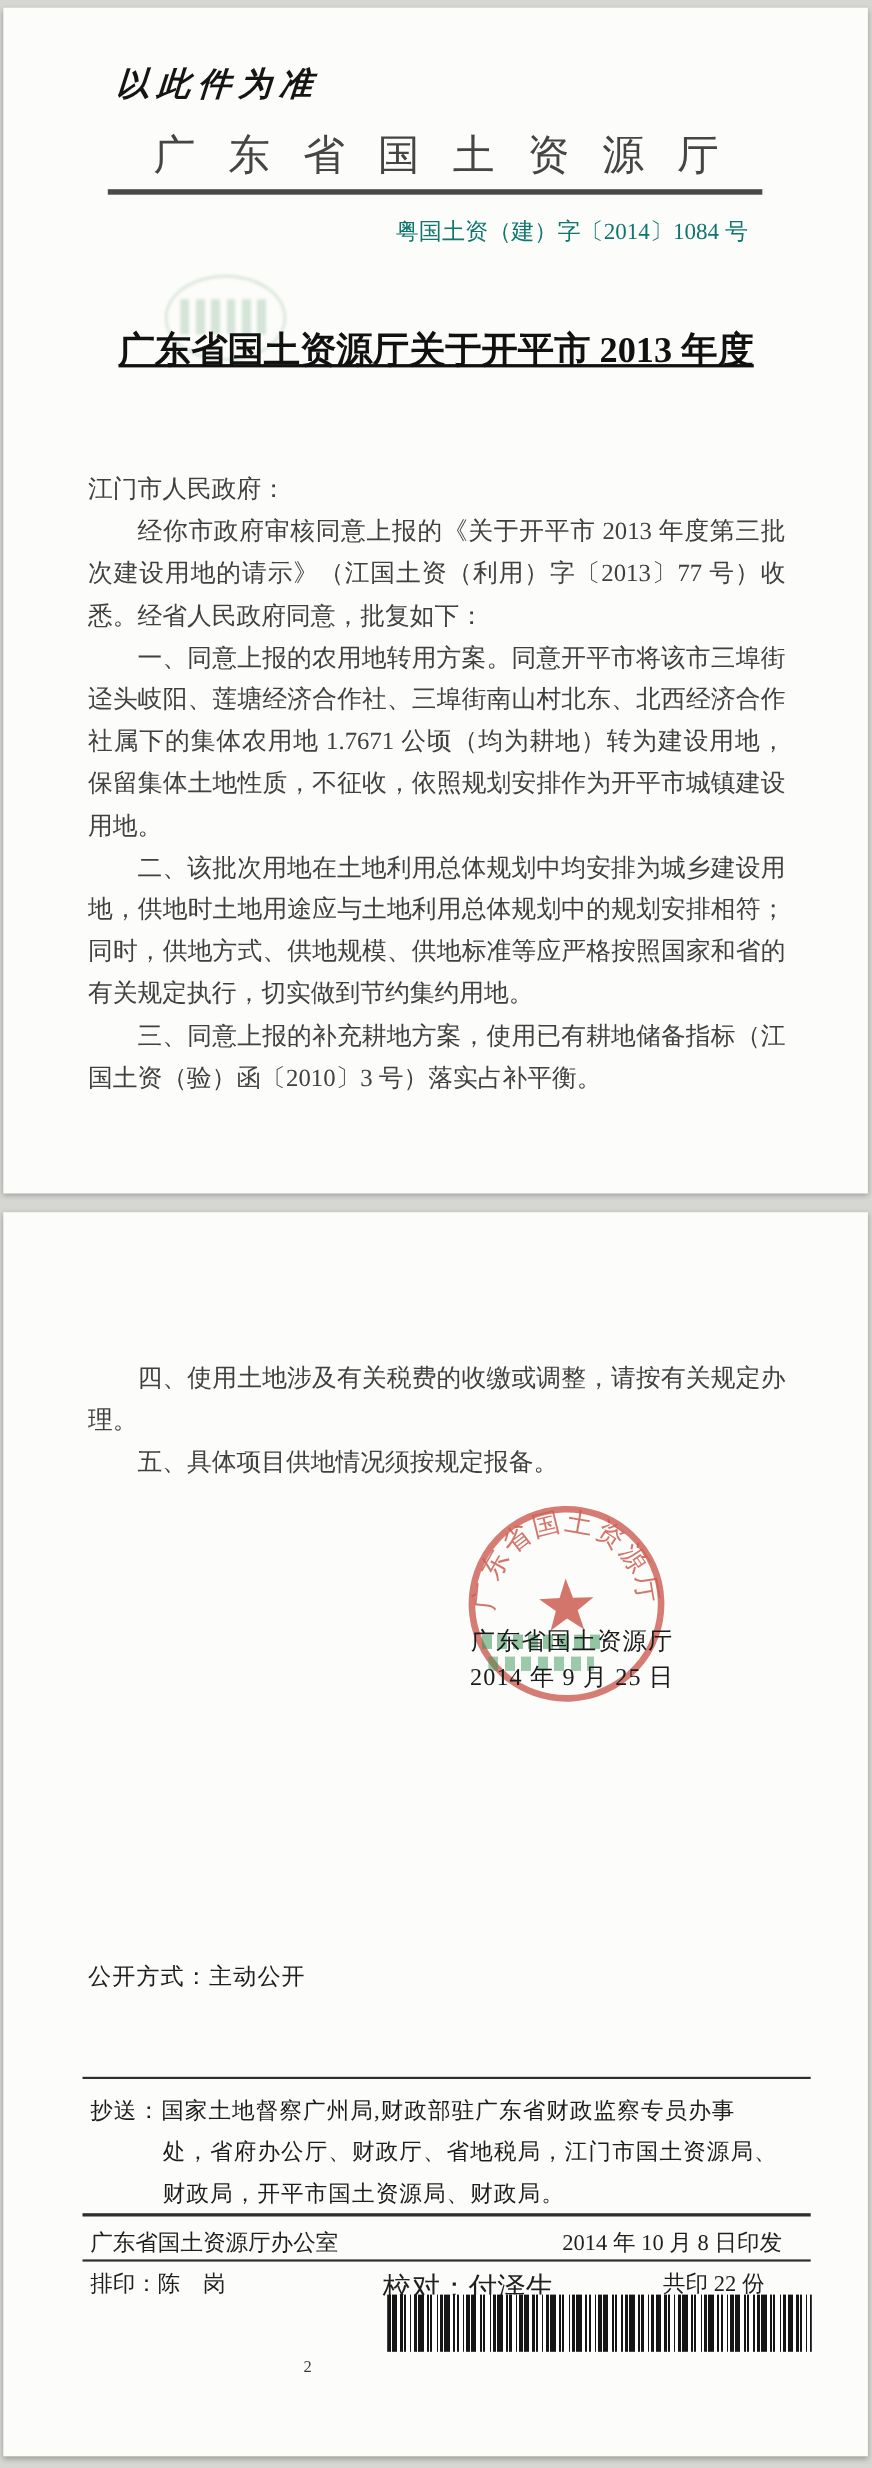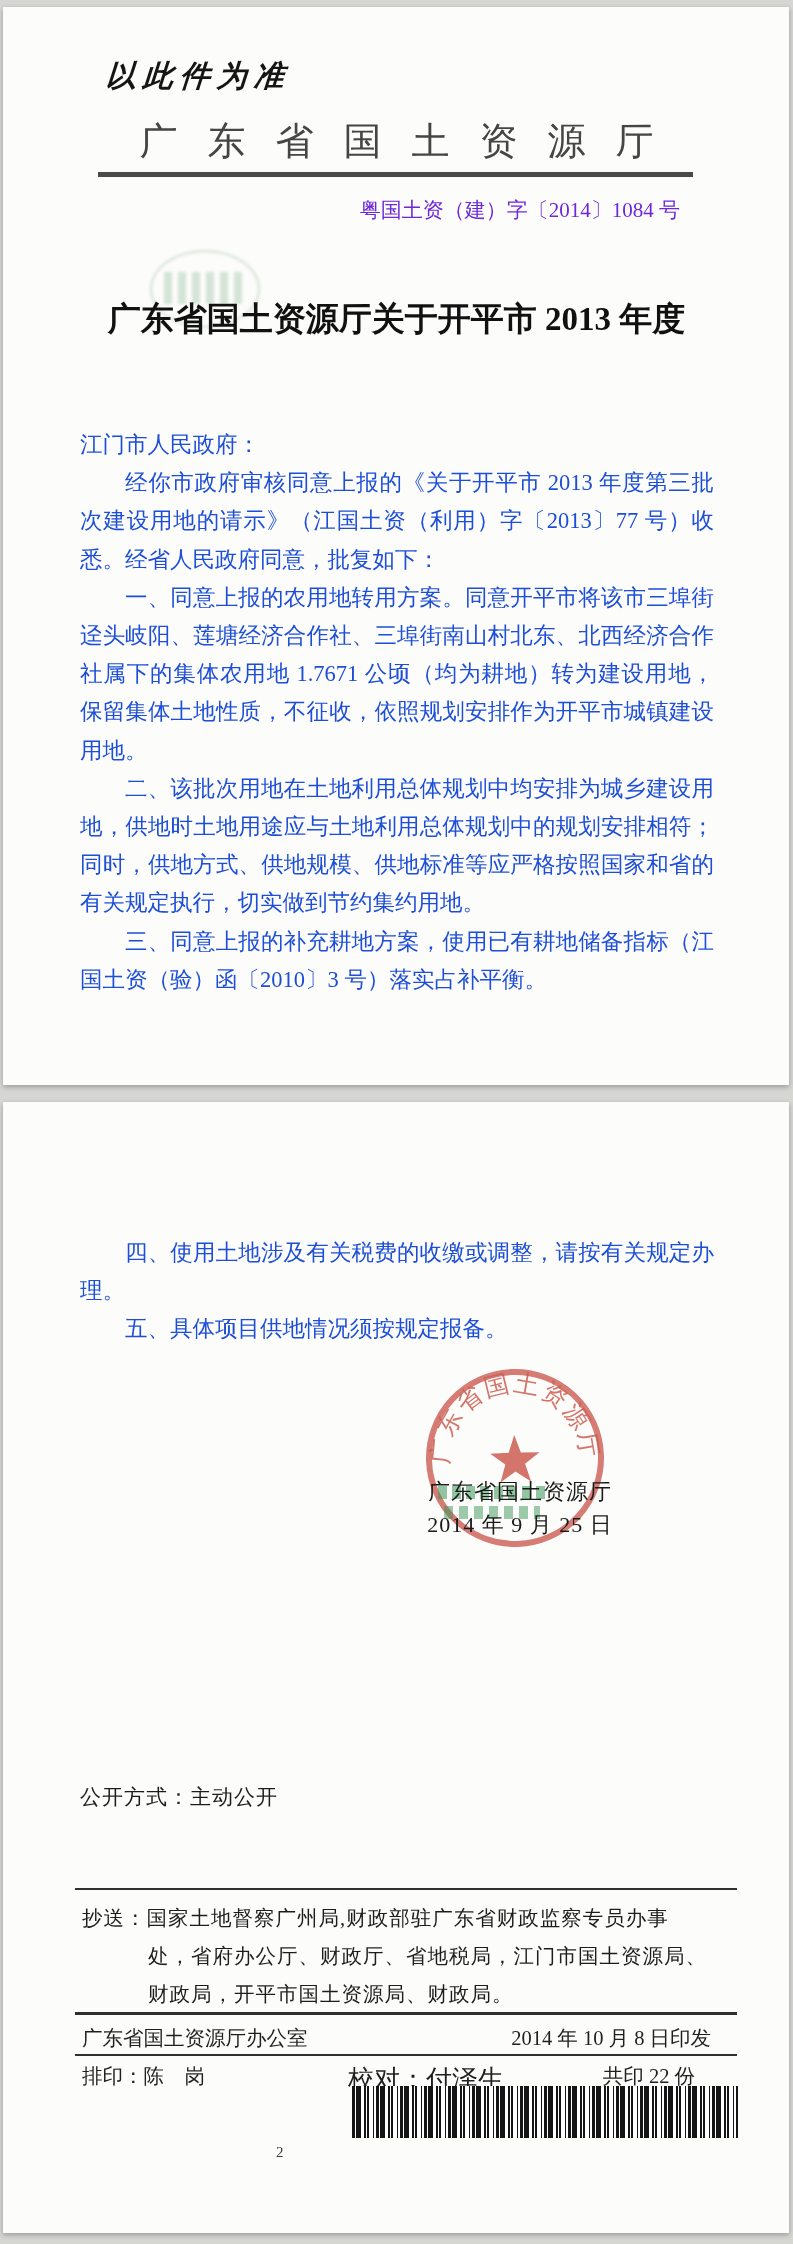--- a/index.html
+++ b/index.html
@@ -33,33 +33,33 @@
     font-size:38px;color:#454545;
     letter-spacing:30px;padding-left:30px;box-sizing:border-box;
     font-weight:500;
   }
   .head-rule{
     left:98px;top:172px;width:595px;height:5px;
     background:#4a4a48;
   }
   .doc-number{
     right:113px;top:196px;
-    font-size:21px;color:#6d28d9;
+    font-size:21px;color:#0f766e;
   }
   .title{
     left:0;right:0;text-align:center;
-    font-weight:bold;font-size:33px;line-height:45px;color:#111;
+    font-weight:bold;font-size:33px;line-height:45px;color:#111;text-decoration:underline;
   }
   .title-1{top:297px;}
   .title-2{top:342px;}
 
   .body-block{
     left:80px;width:634px;
     font-size:22.5px;line-height:38.2px;
-    text-align:justify;color:#1d4ed8;
+    text-align:justify;color:#404040;
   }
   .body-1{top:426px;}
   .body-2{top:1234px;}
   .body-block p{margin:0;text-indent:2em;}
   .body-block .recipient{text-indent:0;}
 
   
   .remnant-1{
     left:150px;top:250px;width:106px;height:74px;
     border:2px solid rgba(96,158,112,.28);

